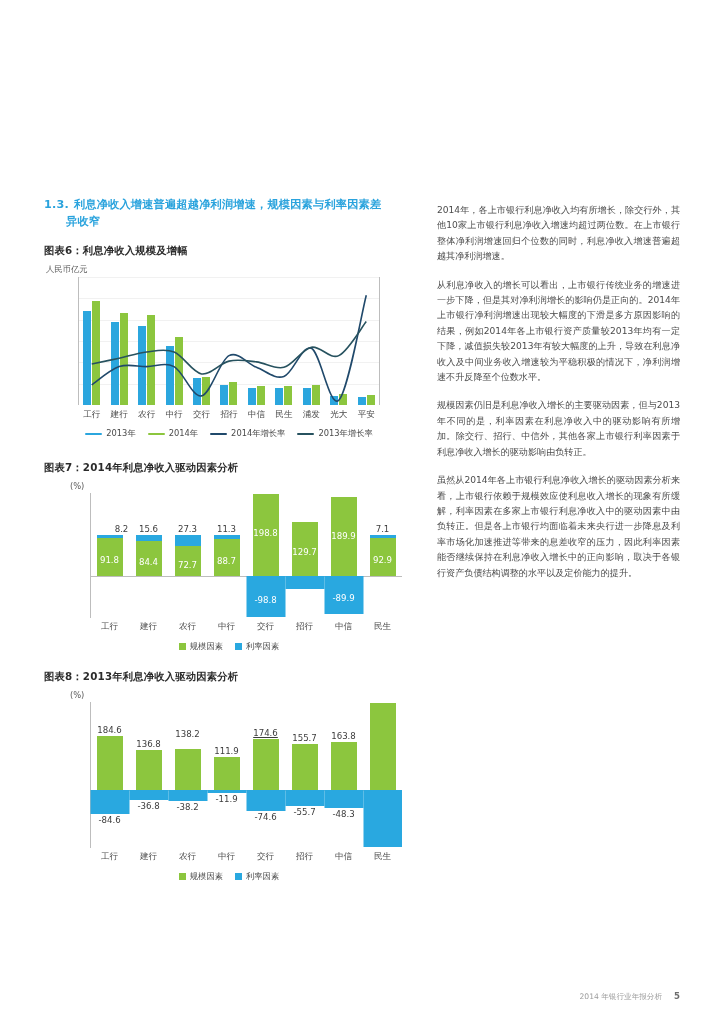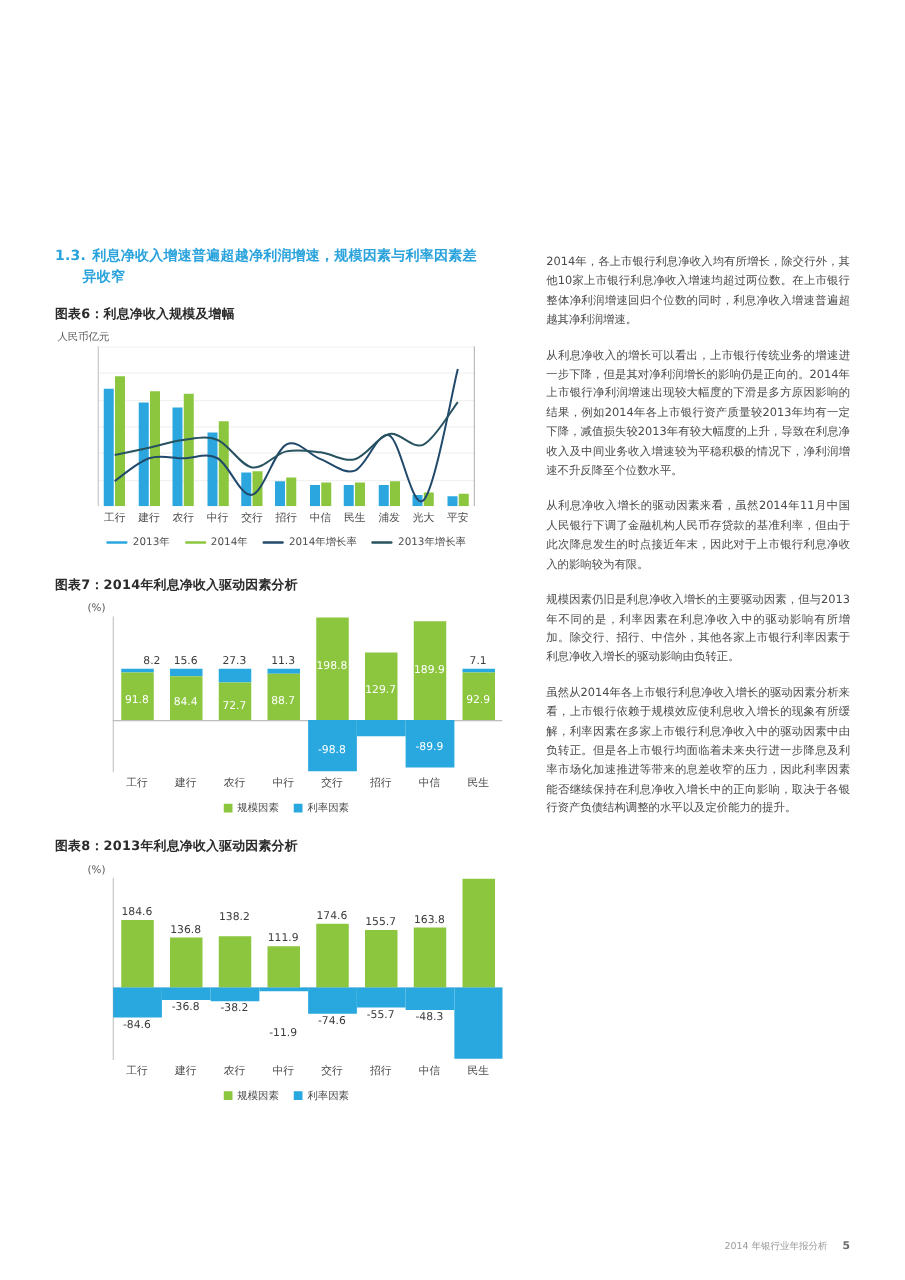--- a/index.html
+++ b/index.html
@@ -323,28 +323,28 @@
               <div class="neg seg-blue" style="top: 87.6px; height: 11.1544px;"></div>
               <div class="vlabel dark" style="top: 27px;">138.2</div>
               <div class="vlabel dark" style="top: 99.7544px;">-38.2</div>
             </div>
             <div class="col" style="left: 117px; width: 39px;">
               <div class="pos" style="bottom: 58.4px; height: 32.6748px;">
                 <div class="seg-green" style="height: 100%;"></div>
               </div>
               <div class="neg seg-blue" style="top: 87.6px; height: 3.4748px;"></div>
               <div class="vlabel dark" style="top: 43.9252px;">111.9</div>
-              <div class="vlabel dark" style="top: 92.0748px; margin-top: 28px;">-11.9</div>
+              <div class="vlabel dark" style="top: 92.0748px;">-11.9</div>
             </div>
             <div class="col" style="left: 156px; width: 39px;">
               <div class="pos" style="bottom: 58.4px; height: 50.9832px;">
                 <div class="seg-green" style="height: 100%;"></div>
               </div>
               <div class="neg seg-blue" style="top: 87.6px; height: 21.7832px;"></div>
-              <div class="vlabel dark" style="top: 25.6168px;">174.6</div>
+              <div class="vlabel dark" style="top: 25.6168px; text-decoration: underline;">174.6</div>
               <div class="vlabel dark" style="top: 110.383px;">-74.6</div>
             </div>
             <div class="col" style="left: 195px; width: 39px;">
               <div class="pos" style="bottom: 58.4px; height: 45.4644px;">
                 <div class="seg-green" style="height: 100%;"></div>
               </div>
               <div class="neg seg-blue" style="top: 87.6px; height: 16.2644px;"></div>
               <div class="vlabel dark" style="top: 31.1356px;">155.7</div>
               <div class="vlabel dark" style="top: 104.864px;">-55.7</div>
             </div>
@@ -385,21 +385,20 @@
             <span>利率因素</span>
           </div>
         </div>
     </div>
 
   </div>
 
   <div class="right-col" id="rightcol">
       <p class="para">2014年，各上市银行利息净收入均有所增长，除交行外，其他10家上市银行利息净收入增速均超过两位数。在上市银行整体净利润增速回归个位数的同时，利息净收入增速普遍超越其净利润增速。</p>
       <p class="para">从利息净收入的增长可以看出，上市银行传统业务的增速进一步下降，但是其对净利润增长的影响仍是正向的。2014年上市银行净利润增速出现较大幅度的下滑是多方原因影响的结果，例如2014年各上市银行资产质量较2013年均有一定下降，减值损失较2013年有较大幅度的上升，导致在利息净收入及中间业务收入增速较为平稳积极的情况下，净利润增速不升反降至个位数水平。</p>
-      <p class="para">从利息净收入增长的驱动因素来看，虽然2014年11月中国人民银行下调了金融机构人民币存贷款的基准利率，但由于此次降息发生的时点接近年末，因此对于上市银行利息净收入的影响较为有限。</p>
       <p class="para">规模因素仍旧是利息净收入增长的主要驱动因素，但与2013年不同的是，利率因素在利息净收入中的驱动影响有所增加。除交行、招行、中信外，其他各家上市银行利率因素于利息净收入增长的驱动影响由负转正。</p>
       <p class="para">虽然从2014年各上市银行利息净收入增长的驱动因素分析来看，上市银行依赖于规模效应使利息收入增长的现象有所缓解，利率因素在多家上市银行利息净收入中的驱动因素中由负转正。但是各上市银行均面临着未来央行进一步降息及利率市场化加速推进等带来的息差收窄的压力，因此利率因素能否继续保持在利息净收入增长中的正向影响，取决于各银行资产负债结构调整的水平以及定价能力的提升。</p>
     </div>
 
   <div class="footer">
     <span>2014 年银行业年报分析</span>
     <span class="pageno">5</span>
   </div>
 
 </div>

